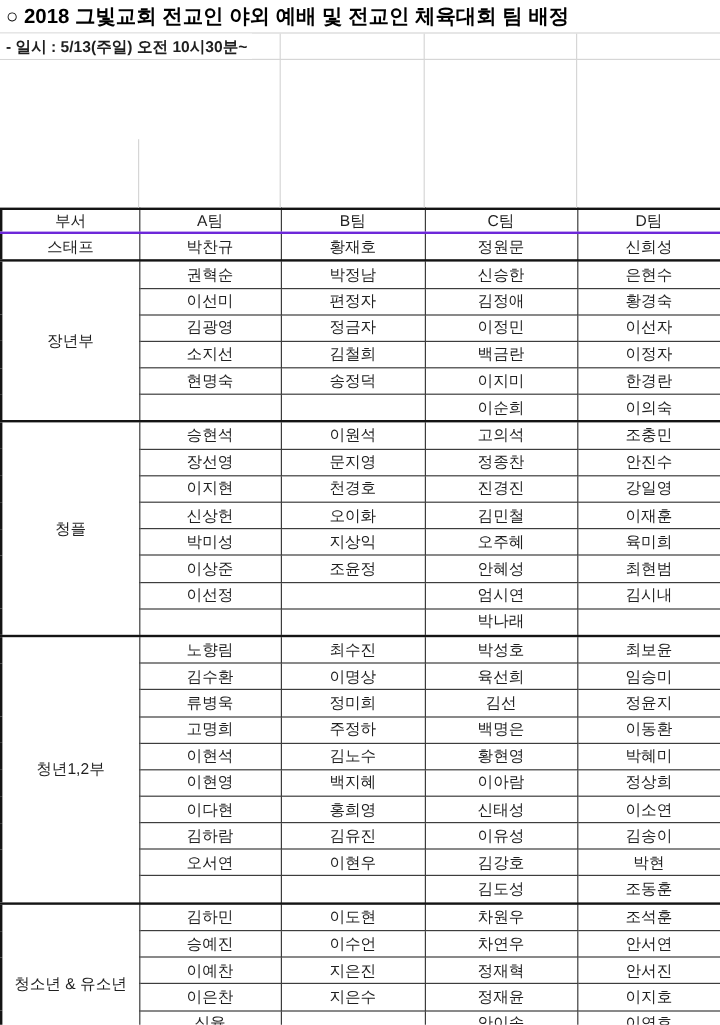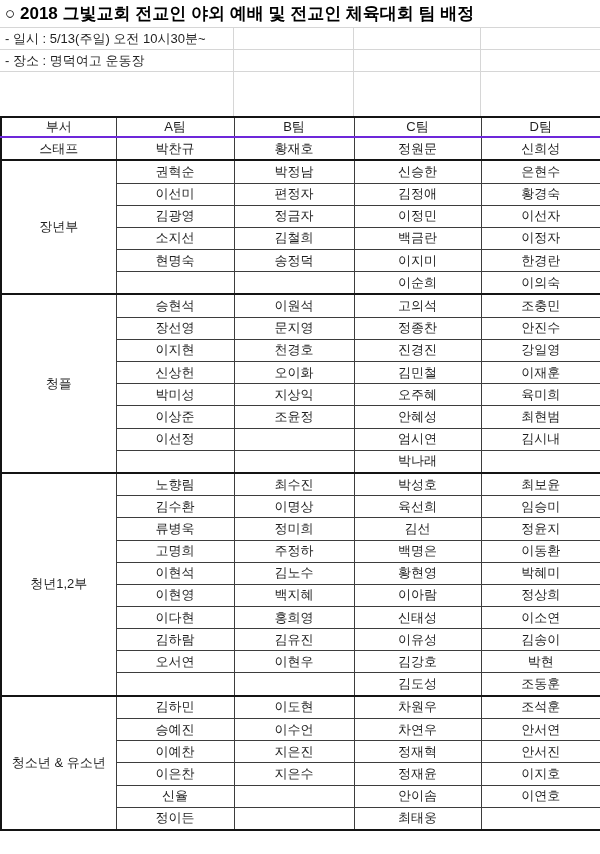--- a/index.html
+++ b/index.html
@@ -7,21 +7,21 @@
   body {
     width: 600px; height: 854px;
     font-family: "Liberation Sans", "DejaVu Sans", sans-serif;
     color: #222222;
     overflow: hidden;
     position: relative;
   }
   .page { width: 600px; height: 854px; background: #ffffff; }
 
   
-  .prelude { position: relative; width: 600px; height: 116px; }
+  .prelude { position: relative; width: 600px; height: 173px; }
   .vline {
     position: absolute; width: 1px; background: #d6d6d6;
     top: 28px; bottom: 0; z-index: 0;
   }
   .vline.v1 { left: 233px; }
   .vline.v2 { left: 353px; }
   .vline.v3 { left: 480px; }
   .vline.v0 { left: 115px; top: 116px; }
 
   .title-row {
@@ -34,21 +34,21 @@
   }
   .info-row {
     position: relative; z-index: 1;
     height: 22px; line-height: 21px;
     border-bottom: 1px solid #d6d6d6;
     font-size: 13px; color: #1f1f1f;
     white-space: nowrap;
   }
   .info-row .txt {
     display: inline-block; background: #ffffff;
-    padding-left: 5px; padding-right: 4px; height: 21px;
+    padding-left: 5px; padding-right: 4px; height: 21px; font-weight: bold;
   }
   .empty-row { position: relative; z-index: 1; height: 23px; }
 
   
   table.team {
     width: 600px; height: 715px;
     border-collapse: collapse; table-layout: fixed;
     font-size: 13px; color: #1f1f1f;
   }
   table.team { border: 2px solid #141414; }
@@ -74,23 +74,20 @@
   <div class="prelude">
     <div class="vline v1"></div>
     <div class="vline v2"></div>
     <div class="vline v3"></div>
     <div class="vline v0"></div>
 
     <div class="title-row">○ 2018 그빛교회 전교인 야외 예배 및 전교인 체육대회 팀 배정</div>
 
     <div class="info-row">
       <span class="txt">- 일시 : 5/13(주일) 오전 10시30분~</span>
-    </div>
-    <div class="info-row">
-      <span class="txt">- 장소 : 명덕여고 운동장</span>
     </div>
     <div class="empty-row"></div>
   </div>
 
   <table class="team">
     <colgroup>
       <col class="c-dept">
         <col class="c-a">
         <col class="c-b">
         <col class="c-c">

